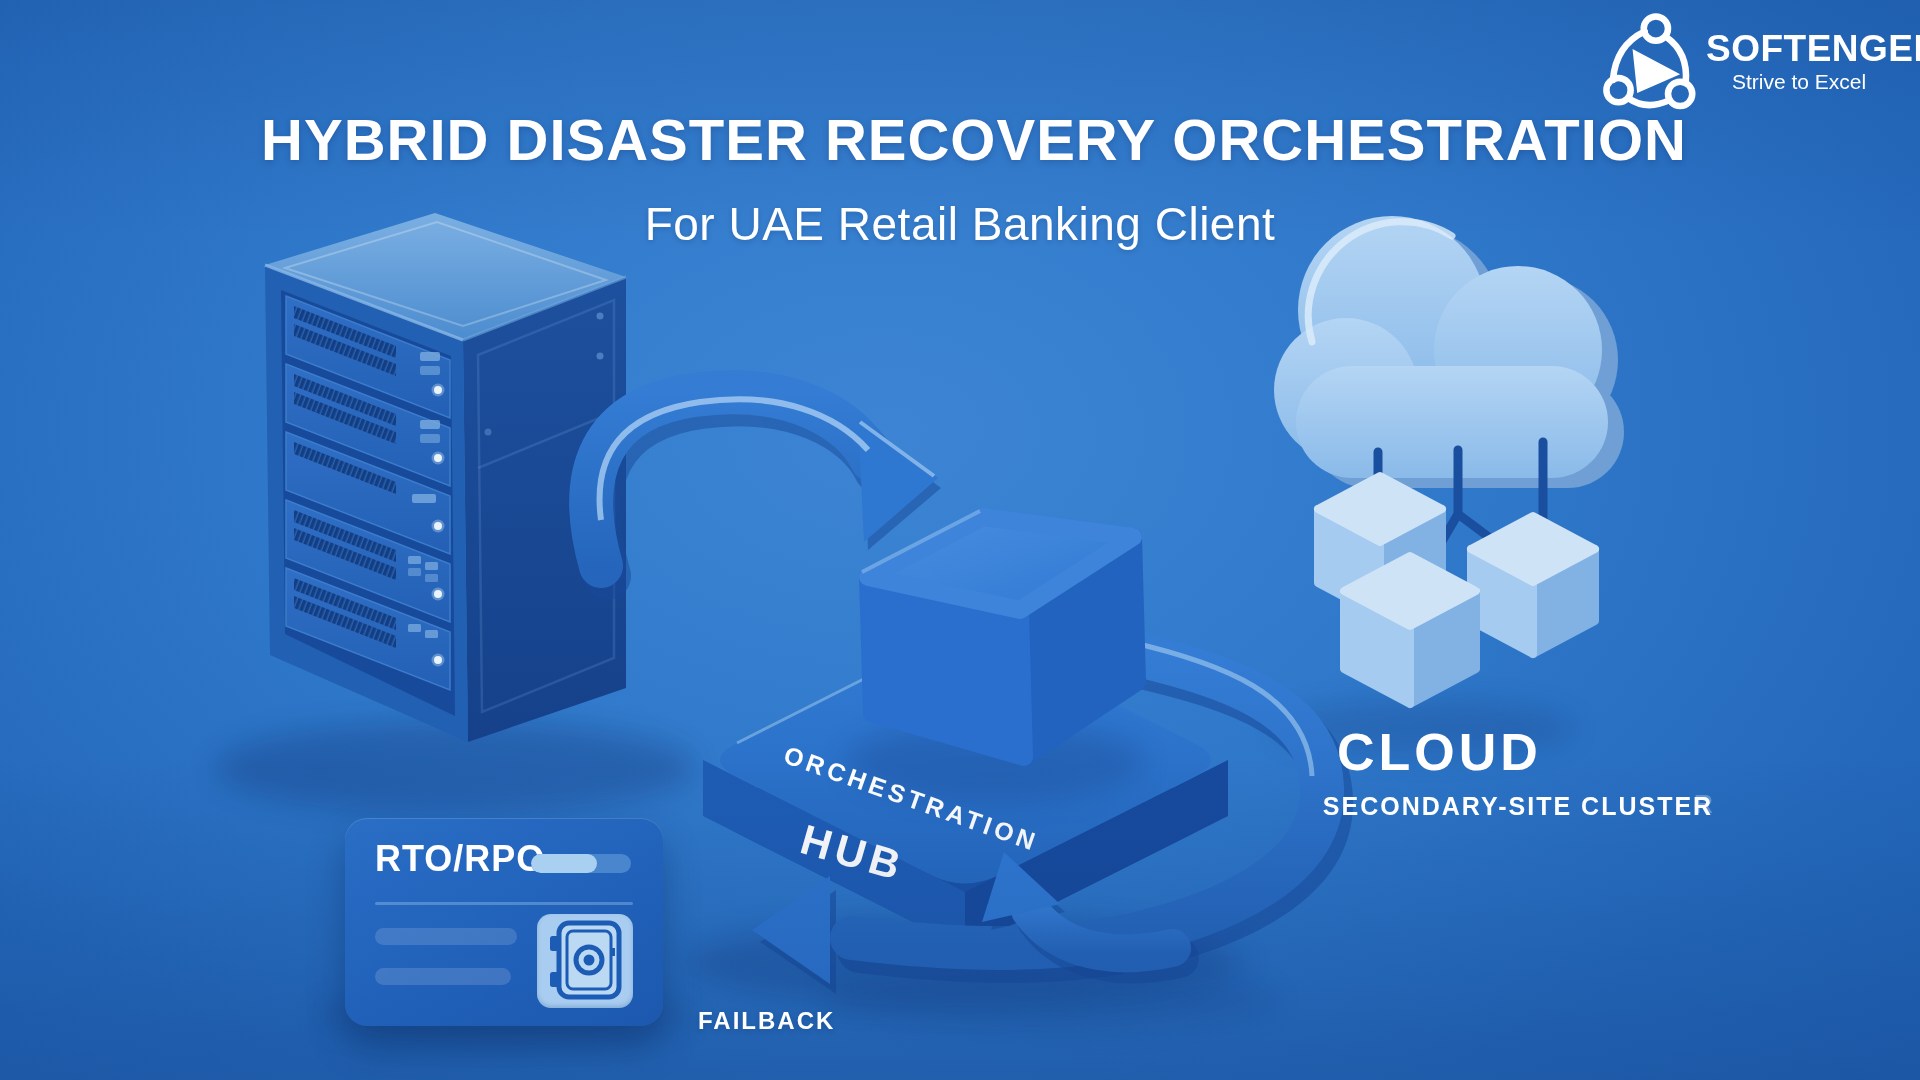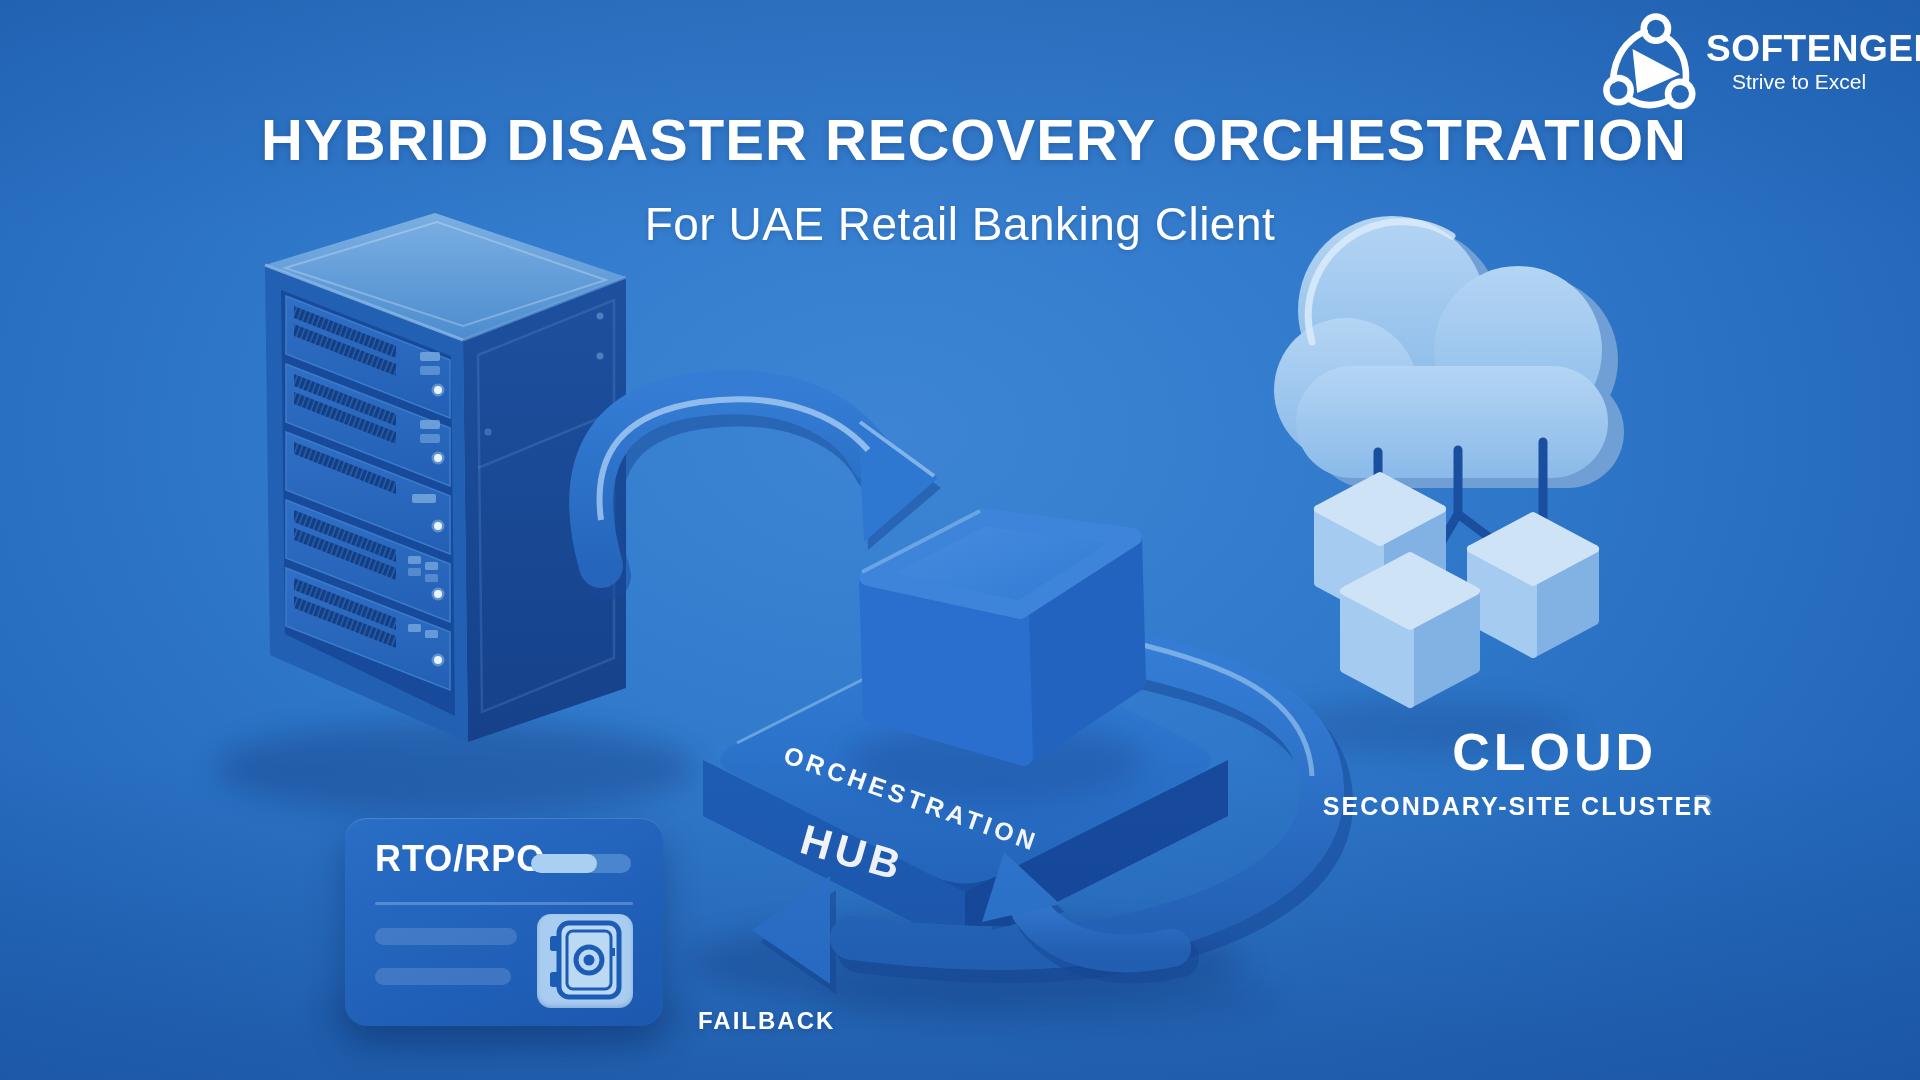--- a/index.html
+++ b/index.html
@@ -25,21 +25,21 @@
     text-shadow:0 2px 5px rgba(10,40,90,.2);
     margin-top:15px;
   }
 
   
   .logo{position:absolute;left:1598px;top:4px;width:310px;height:118px;}
   .logo-name{position:absolute;left:108px;top:24px;font-size:37px;font-weight:800;letter-spacing:0.5px;}
   .logo-tagline{position:absolute;left:108px;top:66px;width:186px;text-align:center;font-size:21px;font-weight:400;}
 
   
-  .cloud-title{position:absolute;left:1337px;top:722px;width:320px;text-align:right;
+  .cloud-title{position:absolute;left:1337px;top:722px;width:320px;text-align:left;
     font-size:52px;font-weight:700;letter-spacing:4px;}
   .cloud-sub{position:absolute;left:1308px;top:792px;width:420px;text-align:center;
     font-size:25px;font-weight:600;letter-spacing:2px;}
   .ghost-char{position:absolute;left:1694px;top:789px;font-size:26px;font-weight:600;color:rgba(255,255,255,.28);}
 
   .failback{position:absolute;left:698px;top:1007px;font-size:24px;font-weight:700;letter-spacing:2px;
     text-shadow:0 2px 5px rgba(10,40,90,.25);}
 
   
   .rto-card{position:absolute;left:345px;top:818px;width:318px;height:208px;border-radius:22px;

